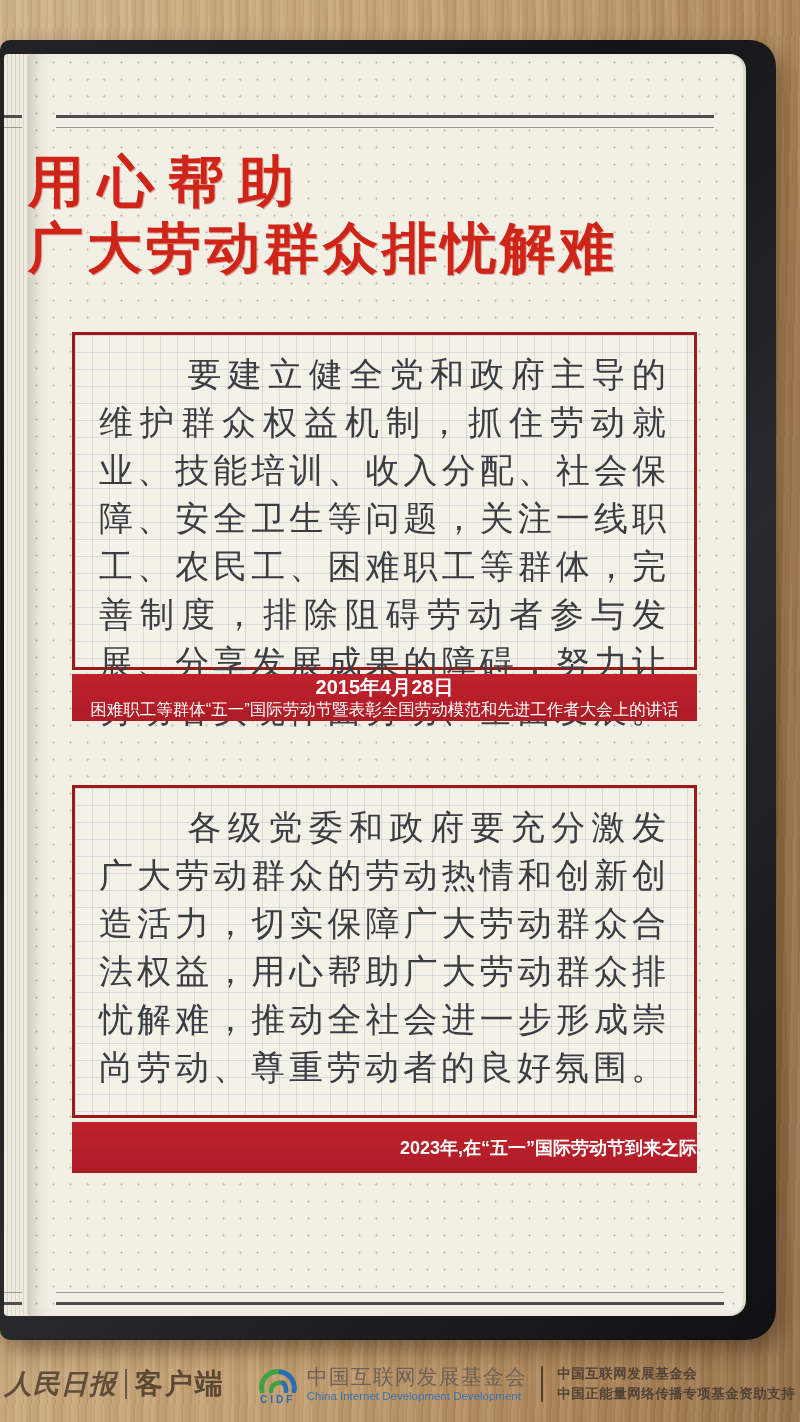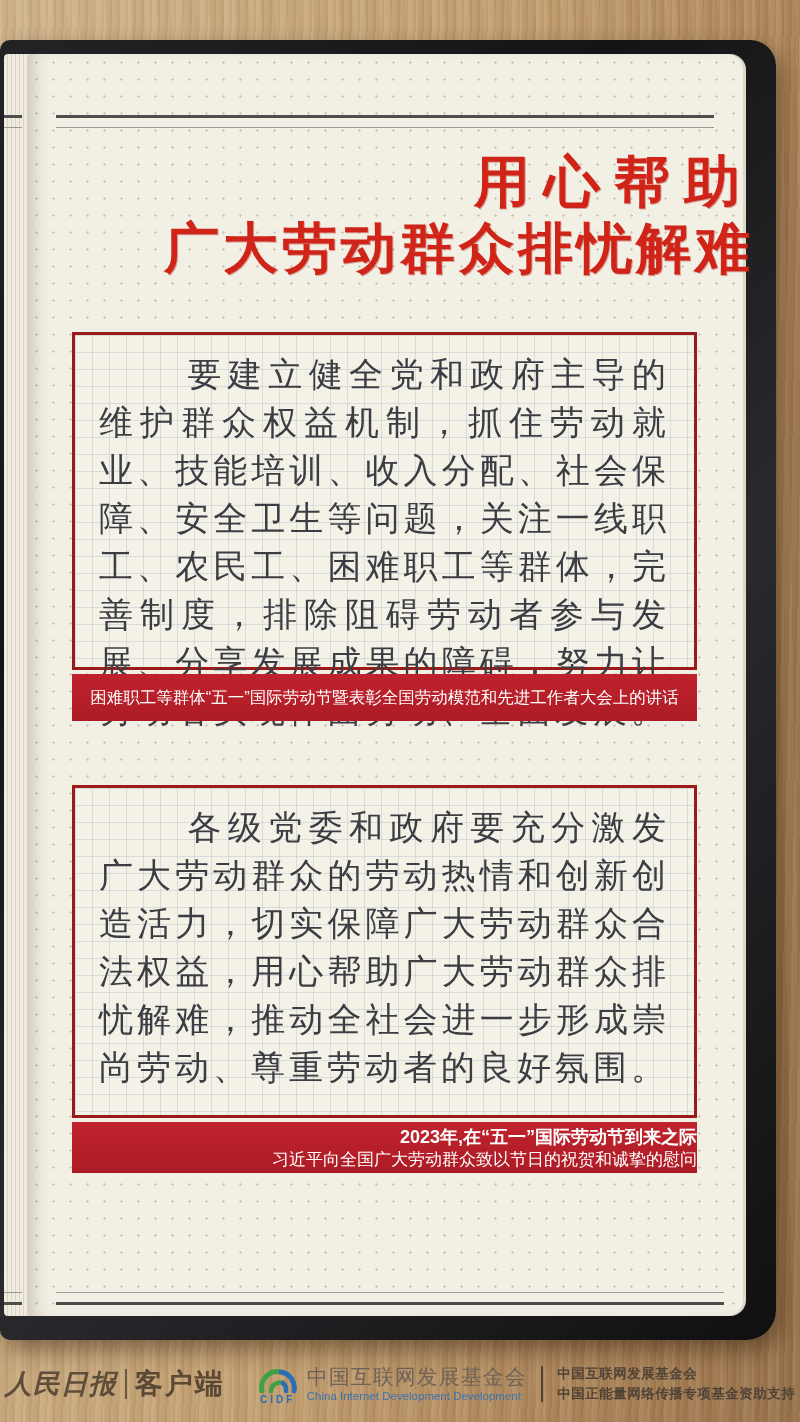--- a/index.html
+++ b/index.html
@@ -39,24 +39,23 @@
   }
   .rule{position:absolute;left:28px;width:658px;height:9px;}
   .rule-top{top:61px;border-top:3px solid #4e4e4e;border-bottom:1px solid #9a9a96;}
   .rule-bottom{top:1238px;width:668px;border-top:1px solid #9a9a96;border-bottom:3px solid #4e4e4e;}
   .rule-stub{position:absolute;left:0;width:18px;height:9px;}
   .stub-top{top:61px;border-top:3px solid #4e4e4e;border-bottom:1px solid #9a9a96;}
   .stub-bottom{top:1238px;border-top:1px solid #9a9a96;border-bottom:3px solid #4e4e4e;}
 
   .title{
     position:absolute;left:0;top:96px;width:100%;
-    text-align:right;color:#d02418;font-weight:bold;
+    text-align:left;color:#d02418;font-weight:bold;
     font-family:"Liberation Serif", serif;
     text-shadow:1px 1px 0 rgba(160,20,10,.35);
-    padding-left:8px;
   }
   .title .t1{font-size:56px;line-height:64px;letter-spacing:14px;}
   .title .t2{font-size:55px;line-height:62px;letter-spacing:4px;margin-top:4px;}
 
   .qbox{
     position:absolute;left:44px;width:625px;box-sizing:border-box;
     border:3px solid #9c1a18;
     background-color:#f4f1e7;
     background-image:
       linear-gradient(rgba(125,145,175,.22) 1px, rgba(0,0,0,0) 1px),
@@ -120,29 +119,29 @@
 
   <div class="title">
     <div class="t1">用心帮助</div>
     <div class="t2">广大劳动群众排忧解难</div>
   </div>
 
   <div class="qbox qbox1">
     <p class="qtext">要建立健全党和政府主导的维护群众权益机制，抓住劳动就业、技能培训、收入分配、社会保障、安全卫生等问题，关注一线职工、农民工、困难职工等群体，完善制度，排除阻碍劳动者参与发展、分享发展成果的障碍，努力让劳动者实现体面劳动、全面发展。</p>
   </div>
   <div class="qbar qbar1">
+    <div class="l1">2015年4月28日</div>
     <div class="l2">困难职工等群体“五一”国际劳动节暨表彰全国劳动模范和先进工作者大会上的讲话</div>
   </div>
 
   <div class="qbox qbox2">
     <p class="qtext">各级党委和政府要充分激发广大劳动群众的劳动热情和创新创造活力，切实保障广大劳动群众合法权益，用心帮助广大劳动群众排忧解难，推动全社会进一步形成崇尚劳动、尊重劳动者的良好氛围。</p>
   </div>
   <div class="qbar qbar2">
     <div class="l1">2023年,在“五一”国际劳动节到来之际</div>
-    <div class="l2">习近平向全国广大劳动群众致以节日的祝贺和诚挚的慰问</div>
   </div>
 
   <div class="rule rule-bottom"></div>
 </div>
 
 <div class="footer">
   <div class="pd">
     <span class="pd-name">人民日报</span>
     <span class="pd-sep"></span>
     <span class="pd-client">客户端</span>

